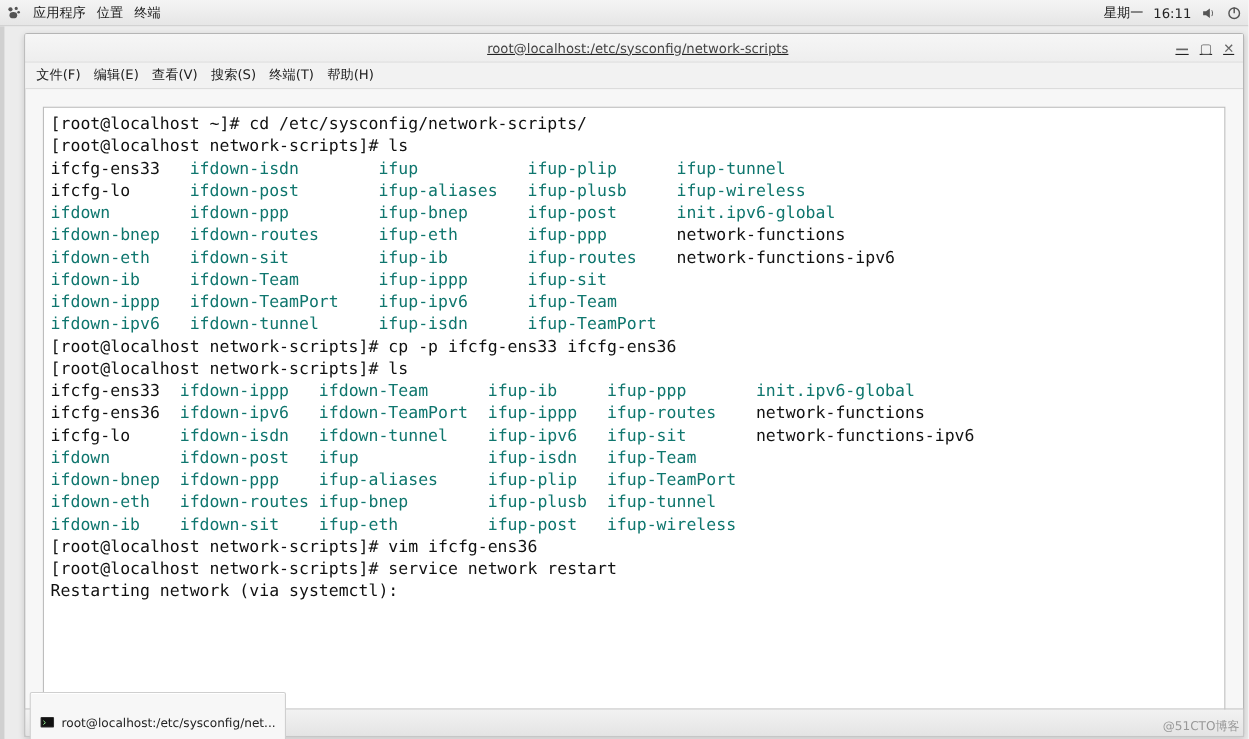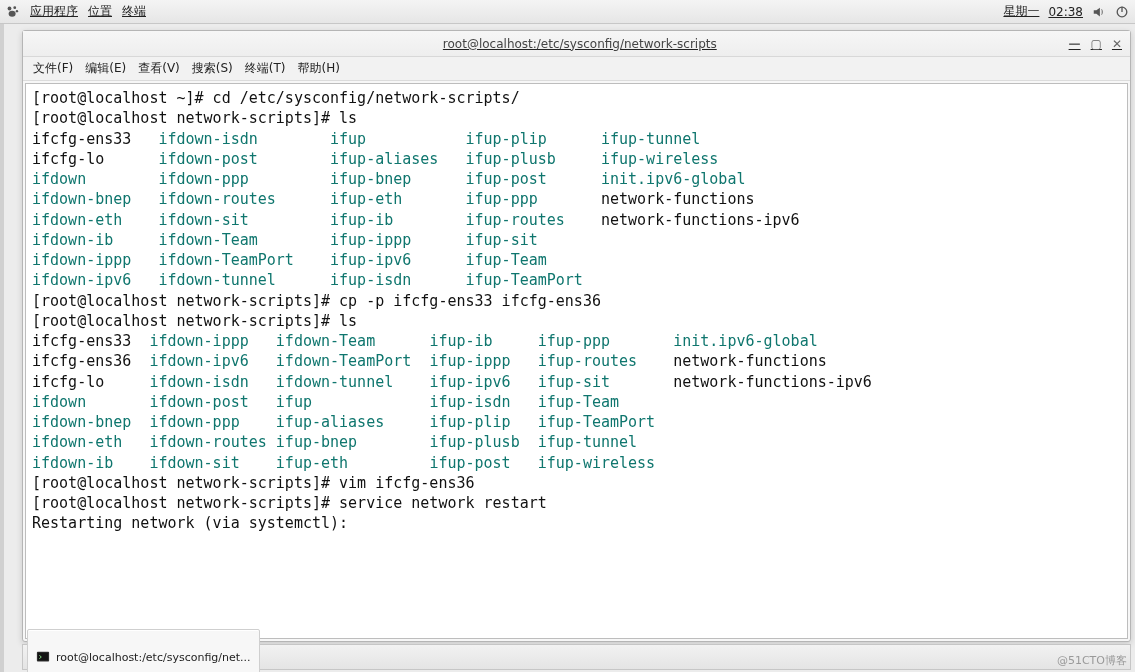--- a/index.html
+++ b/index.html
@@ -15,21 +15,20 @@
     position: relative;
   }
   .topbar {
     height: 24px;
     background: linear-gradient(#f4f4f4, #e6e6e6);
     border-bottom: 1px solid #c7c7c7;
     display: flex;
     align-items: center;
     padding: 0 6px;
     gap: 10px;
-    text-decoration: underline;
   }
   .topbar .left { display:flex; align-items:center; gap:10px; }
   .topbar .right { margin-left:auto; display:flex; align-items:center; gap:9px; }
   .gnome-icon {
     display:inline-block; width:14px; height:14px;
   }
   .gnome-icon .foot {
     width:14px;height:14px;
   }
   .desktop {
@@ -76,21 +75,21 @@
     background: #ffffff;
     font-family: "DejaVu Sans Mono","Liberation Mono","Courier New",monospace;
     font-size: 15px;
     line-height: 1.35;
     padding: 4px 6px 4px 6px;
     white-space: pre;
     color: #111;
     height: 556px;
     overflow: hidden;
     border: 1px solid #bdbdbd;
-    margin: 2px;
+    margin: 16px;
   }
   .g { color: #0f766e; }
   .c { color: #0f766e; font-weight: 500; }
   .taskbar {
     position:absolute;
     left:18px; right:4px; bottom:2px;
     height: 26px;
     background: linear-gradient(#f2f2f2,#e4e4e4);
     border: 1px solid #c6c6c6;
     display:flex; align-items:center;
@@ -130,21 +129,21 @@
           <circle cx="12.5" cy="7" r="1.4" fill="#555"></circle>
           <ellipse cx="7" cy="10" rx="4" ry="3.3" fill="#555"></ellipse>
         </svg>
     </span>
     <span>应用程序</span>
     <span>位置</span>
     <span>终端</span>
   </div>
   <div class="right">
     <span>星期一</span>
-    <span>02:38</span>
+    <span>16:11</span>
     <span>
       <svg width="14" height="14" viewBox="0 0 16 16">
           <path d="M2 6h3l4-3v10l-4-3H2z" fill="#555"></path>
           <path d="M11 5c1 1 1 5 0 6" stroke="#555" fill="none"></path>
         </svg>
     </span>
     <span>
       <svg width="14" height="14" viewBox="0 0 16 16">
           <circle cx="8" cy="8" r="5.5" stroke="#555" fill="none" stroke-width="1.5"></circle>
           <line x1="8" y1="2" x2="8" y2="8" stroke="#555" stroke-width="1.5"></line>

